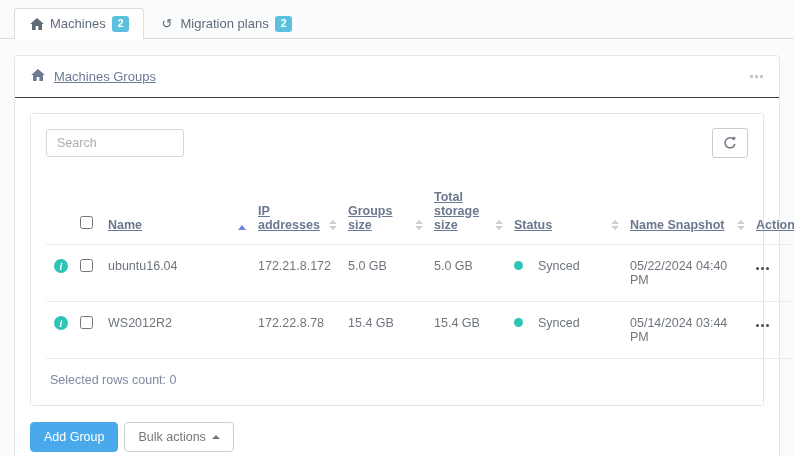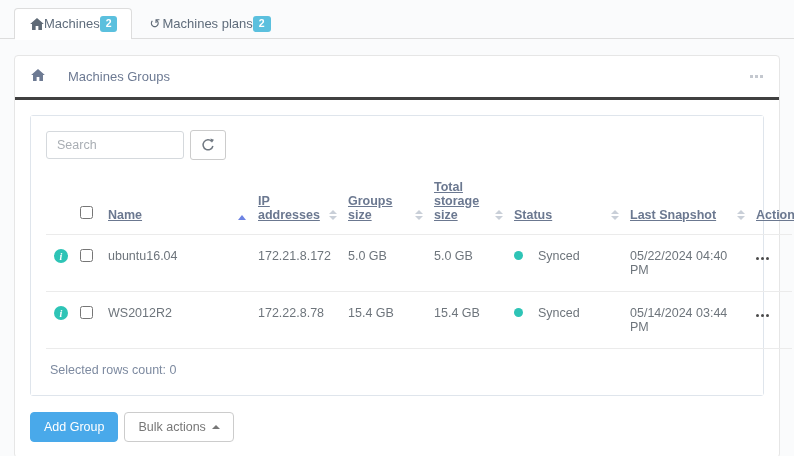--- a/index.html
+++ b/index.html
@@ -7,56 +7,56 @@
   body {
     font-family: "Liberation Sans", sans-serif;
     background: #fafbfc;
     color: #6e7680;
     font-size: 13px;
     overflow: hidden;
   }
   
   .tabbar { display: flex; align-items: flex-end; padding: 8px 14px 0 14px; border-bottom: 1px solid #ddd; }
   .tab {
-    display: flex; align-items: center; 
+    display: flex; align-items: center; gap: 6px;
     padding: 7px 14px; color: #5f6c7b; cursor: pointer;
     border: 1px solid transparent; border-bottom: none;
     border-radius: 4px 4px 0 0; margin-bottom: -1px; font-size: 13px;
   }
   .tab.active { background: #fff; border-color: #ddd; position: relative; }
   .tab.active::after { content:""; position:absolute; left:0; right:0; bottom:-1px; height:2px; background:#fff; }
   .tab .ticon { width: 15px; height: 13px; display:inline-flex; align-items:center; justify-content:center; color:#5f6a76; font-size:13px; line-height:1; }
   .badge {
     background: #5bc0de; color: #fff; font-size: 10.5px; font-weight: bold;
     padding: 2px 6px; border-radius: 3px; line-height: 1.1;
   }
   
   .panel {
     background: #fff; border: 1px solid #e6e6e6; border-radius: 4px;
     margin: 16px 14px 0 14px;
   }
-  .panel-head { display: flex; align-items: center; gap: 23px; padding: 13px 16px; border-bottom: 3px solid #404040; color: #6d7a93; }
+  .panel-head { display: flex; align-items: center; gap: 9px; padding: 13px 16px; border-bottom: 1px solid #404040; color: #6d7a93; text-decoration: underline; }
   .panel-title { font-size: 13px; }
   .dots { display: inline-flex; gap: 2px; margin-left: auto; cursor: pointer; }
   .dots i { width: 3px; height: 3px; background: #c4c8cf; display: block; }
   .panel-body { padding: 15px; }
   
   .group-panel { border: 1px solid #dfe5ec; border-radius: 3px; }
   .group-head {
     display: flex; align-items: center; background: #e8ecf1;
     padding: 8px 12px; color: #8b95a3; font-size: 12.5px; cursor: pointer;
   }
   .group-head .right { margin-left: auto; display: flex; align-items: center; gap: 12px; }
   .gbadge { background: #53575e; color: #fff; font-size: 10.5px; font-weight: bold; padding: 2px 6px; border-radius: 3px; }
   .gdots { display: inline-flex; gap: 2px; cursor: pointer; }
   .gdots i { width: 3px; height: 3px; background: #a6adb8; display: block; }
   .chev { display: inline-flex; cursor: pointer; }
   .group-body { padding: 14px 15px 12px 15px; background: #fff; }
   
-  .toolbar { display: flex; justify-content: flex-start; align-items: center; margin-bottom: 12px; }
+  .toolbar { display: flex; justify-content: space-between; align-items: center; margin-bottom: 24px; }
   .search-input {
     width: 138px; height: 28px; padding: 0 10px; font-size: 12.5px;
     border: 1px solid #d5d9dd; border-radius: 3px; color: #555; outline: none;
     font-family: "Liberation Sans", sans-serif;
   }
   .search-input::placeholder { color: #a9aeb4; }
   .refresh-btn {
     width: 36px; height: 30px; margin-left: 6px; background: #fff;
     border: 1px solid #ccc; border-radius: 3px; cursor: pointer;
     display: inline-flex; align-items: center; justify-content: center;
@@ -110,21 +110,21 @@
       <span class="ticon">
         <svg width="14" height="12" viewBox="0 0 16 14">
             <path d="M8 0 L16 7 H13.8 V14 H9.6 V9.3 H6.4 V14 H2.2 V7 H0 Z" fill="#5f6a76"></path>
           </svg>
       </span>
       <span>Machines</span>
       <span class="badge">2</span>
     </div>
     <div class="tab">
       <span class="ticon">↺</span>
-      <span>Machines plans</span>
+      <span>Migration plans</span>
       <span class="badge">2</span>
     </div>
   </div>
 
   <div class="panel">
     <div class="panel-head">
       <span class="ticon">
         <svg width="14" height="12" viewBox="0 0 16 14">
             <path d="M8 0 L16 7 H13.8 V14 H9.6 V9.3 H6.4 V14 H2.2 V7 H0 Z" fill="#6d7a93"></path>
           </svg>
@@ -197,21 +197,21 @@
                     </span>
                 </th>
                 <th>
                   <span>Status</span>
                   <span class="sort">
                       <span class="up"></span>
                       <span class="down"></span>
                     </span>
                 </th>
                 <th>
-                  <span>Last Snapshot</span>
+                  <span>Name Snapshot</span>
                   <span class="sort">
                       <span class="up"></span>
                       <span class="down"></span>
                     </span>
                 </th>
                 <th class="no-pad">
                   <span>Actions</span>
                 </th>
               </tr>
             </thead>

